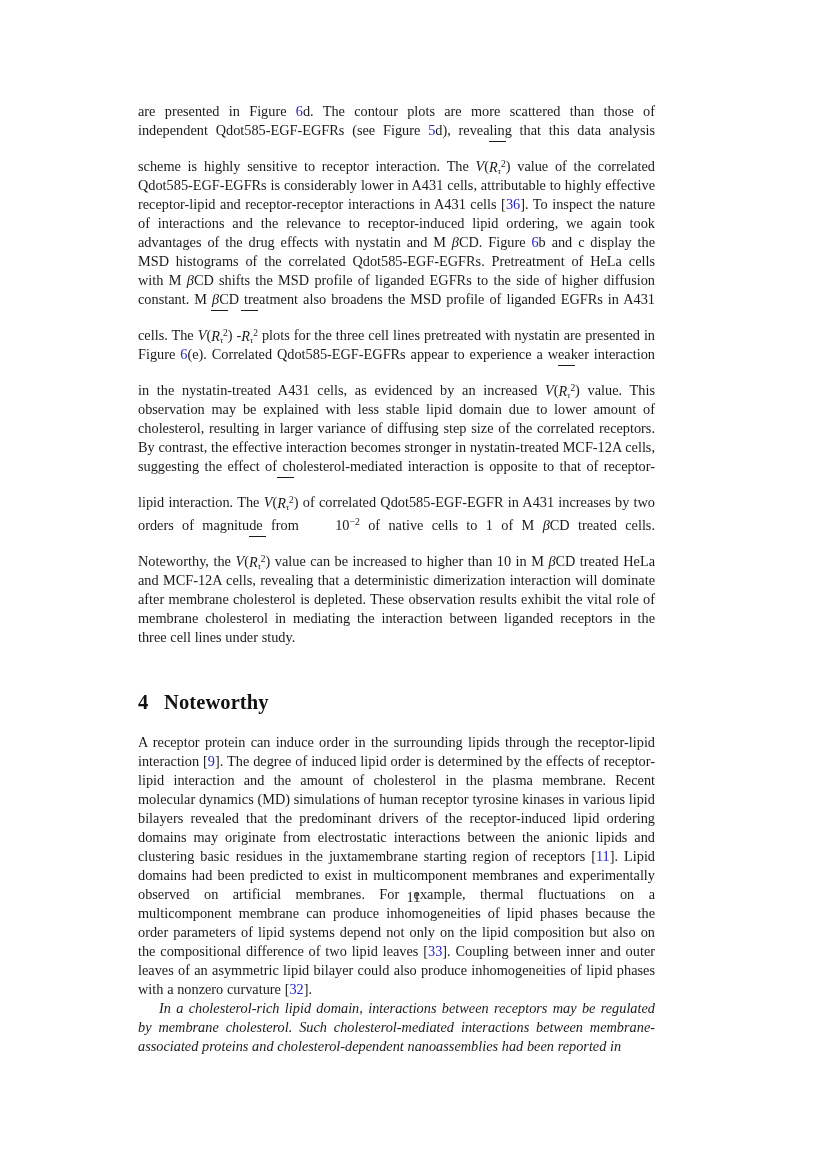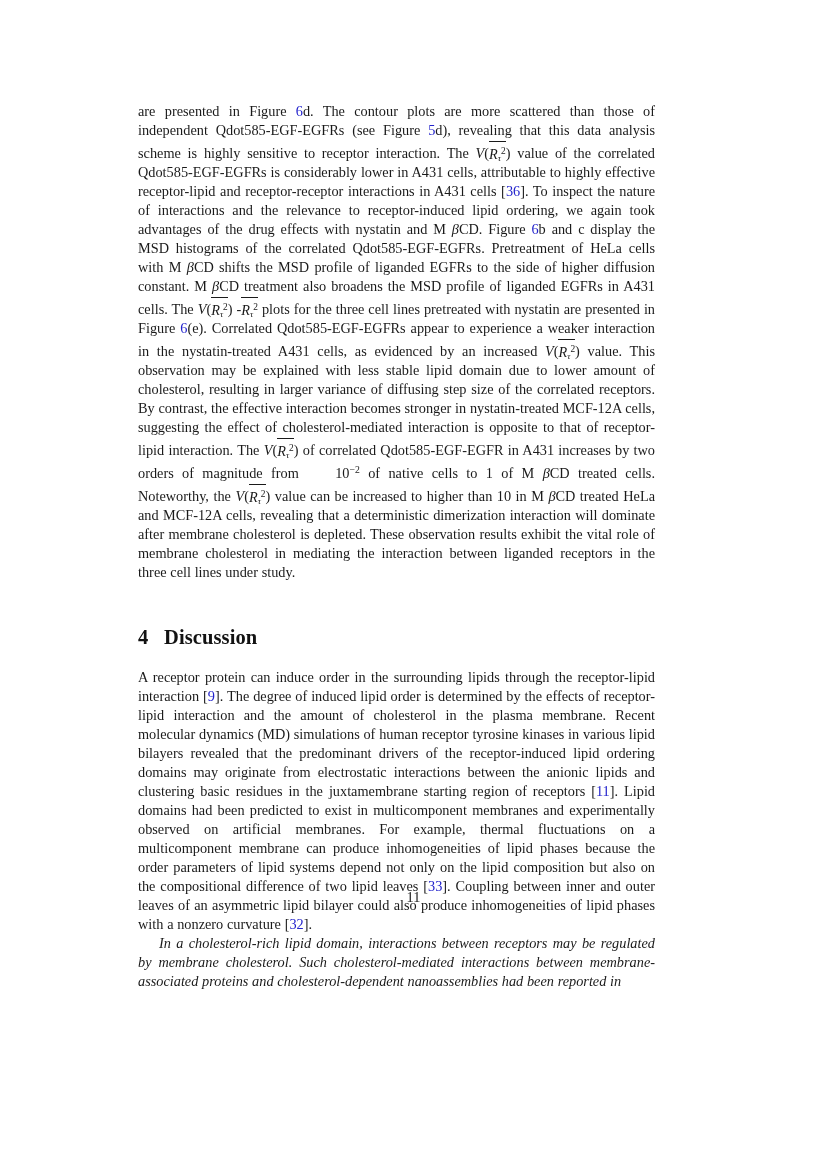--- a/index.html
+++ b/index.html
@@ -64,21 +64,21 @@
   
   .math {
     font-family: "Liberation Serif", "DejaVu Serif", serif;
     font-style: italic;
     white-space: nowrap;
   }
   .math .up { font-style: normal; }
   .ovl {
     display: inline-block;
     border-top: 1px solid #1a1a1a;
-    padding-top: 5px;
+    padding-top: 18px;
     line-height: 1;
     position: relative;
     top: 1px;
   }
   .sub {
     font-size: 0.62em;
     vertical-align: -0.26em;
     font-style: italic;
     letter-spacing: 0;
   }
@@ -106,21 +106,21 @@
 </head>
 <body>
 
 <div class="page">
 
   <div class="textblock">
 
     <p class="justify-full"><span>are presented in Figure </span><a class="lnk" href="#">6</a><span>d. The contour plots are more scattered than those of independent Qdot585-EGF-EGFRs (see Figure </span><a class="lnk" href="#">5</a><span>d), revealing that this data analysis scheme is highly sensitive to receptor interaction. The </span><span class="math"><span>V</span><span class="up">(</span><span class="ovl"><span>R</span><span class="sub">τ</span><span class="sup">2</span></span><span class="up">)</span></span><span> value of the correlated Qdot585-EGF-EGFRs is considerably lower in A431 cells, attributable to highly effective receptor-lipid and receptor-receptor interactions in A431 cells [</span><a class="lnk" href="#">36</a><span>]. To inspect the nature of interactions and the relevance to receptor-induced lipid ordering, we again took advantages of the drug effects with nystatin and M </span><span class="greek">β</span><span>CD. Figure </span><a class="lnk" href="#">6</a><span>b and c display the MSD histograms of the correlated Qdot585-EGF-EGFRs. Pretreatment of HeLa cells with M </span><span class="greek">β</span><span>CD shifts the MSD profile of liganded EGFRs to the side of higher diffusion constant. M </span><span class="greek">β</span><span>CD treatment also broadens the MSD profile of liganded EGFRs in A431 cells. The </span><span class="math"><span>V</span><span class="up">(</span><span class="ovl"><span>R</span><span class="sub">τ</span><span class="sup">2</span></span><span class="up">)</span></span><span> -</span><span class="math"><span class="ovl"><span>R</span><span class="sub">τ</span><span class="sup">2</span></span></span><span> plots for the three cell lines pretreated with nystatin are presented in Figure </span><a class="lnk" href="#">6</a><span>(e). Correlated Qdot585-EGF-EGFRs appear to experience a weaker interaction in the nystatin-treated A431 cells, as evidenced by an increased </span><span class="math"><span>V</span><span class="up">(</span><span class="ovl"><span>R</span><span class="sub">τ</span><span class="sup">2</span></span><span class="up">)</span></span><span> value. This observation may be explained with less stable lipid domain due to lower amount of cholesterol, resulting in larger variance of diffusing step size of the correlated receptors. By contrast, the effective interaction becomes stronger in nystatin-treated MCF-12A cells, suggesting the effect of cholesterol-mediated interaction is opposite to that of receptor-lipid interaction. The </span><span class="math"><span>V</span><span class="up">(</span><span class="ovl"><span>R</span><span class="sub">τ</span><span class="sup">2</span></span><span class="up">)</span></span><span> of correlated Qdot585-EGF-EGFR in A431 increases by two orders of magnitude from </span><span class="pwr"><span>10</span><span class="sup">−2</span></span><span> of native cells to 1 of M </span><span class="greek">β</span><span>CD treated cells. Noteworthy, the </span><span class="math"><span>V</span><span class="up">(</span><span class="ovl"><span>R</span><span class="sub">τ</span><span class="sup">2</span></span><span class="up">)</span></span><span> value can be increased to higher than 10 in M </span><span class="greek">β</span><span>CD treated HeLa and MCF-12A cells, revealing that a deterministic dimerization interaction will dominate after membrane cholesterol is depleted. These observation results exhibit the vital role of membrane cholesterol in mediating the interaction between liganded receptors in the three cell lines under study.</span></p>
 
     <div class="sec-wrap">
-      <h2 class="section"><span class="sec-num">4</span><span>Discussion</span></h2>
+      <h2 class="section"><span class="sec-num">4</span><span>Noteworthy</span></h2>
     </div>
 
     <p class="justify-full"><span>A receptor protein can induce order in the surrounding lipids through the receptor-lipid interaction [</span><a class="lnk" href="#">9</a><span>]. The degree of induced lipid order is determined by the effects of receptor-lipid interaction and the amount of cholesterol in the plasma membrane. Recent molecular dynamics (MD) simulations of human receptor tyrosine kinases in various lipid bilayers revealed that the predominant drivers of the receptor-induced lipid ordering domains may originate from electrostatic interactions between the anionic lipids and clustering basic residues in the juxtamembrane starting region of receptors [</span><a class="lnk" href="#">11</a><span>]. Lipid domains had been predicted to exist in multicomponent membranes and experimentally observed on artificial membranes. For example, thermal fluctuations on a multicomponent membrane can produce inhomogeneities of lipid phases because the order parameters of lipid systems depend not only on the lipid composition but also on the compositional difference of two lipid leaves [</span><a class="lnk" href="#">33</a><span>]. Coupling between inner and outer leaves of an asymmetric lipid bilayer could also produce inhomogeneities of lipid phases with a nonzero curvature [</span><a class="lnk" href="#">32</a><span>].</span></p>
 
     <p class="indent justify-full"><span>In a cholesterol-rich lipid domain, interactions between receptors may be regulated by membrane cholesterol. Such cholesterol-mediated interactions between membrane-associated proteins and cholesterol-dependent nanoassemblies had been reported in</span></p>
 
   </div>
 
   <div class="pagenum">11</div>
 

